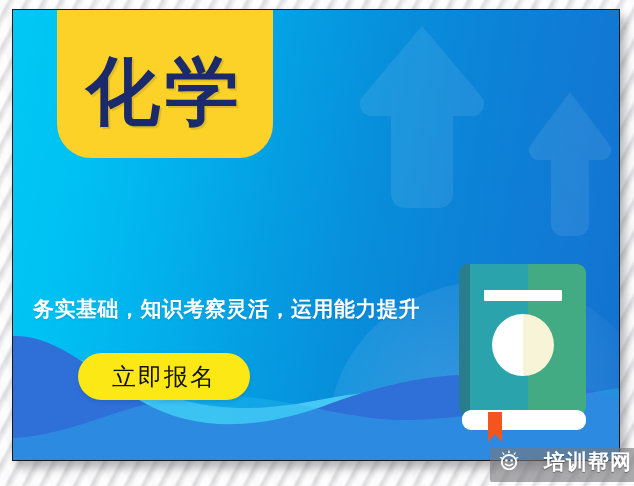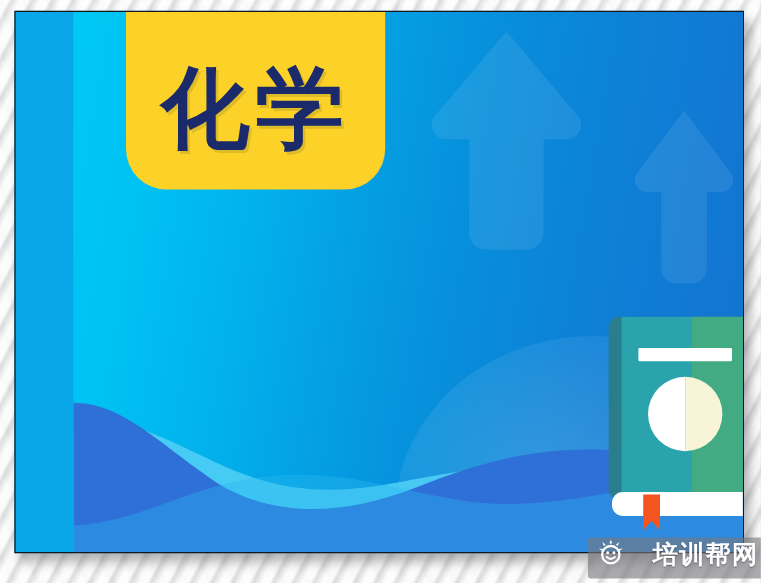--- a/index.html
+++ b/index.html
@@ -37,21 +37,20 @@
     box-sizing: border-box;
     overflow: hidden;
     box-shadow: 5px 7px 9px rgba(90,90,95,0.45);
     background: #0aa7e8;
   }
 
   .banner-inner {
     position: absolute;
     inset: 0;
     overflow: hidden;
-    margin-left: 48px;
   }
 
   
   .bg-gradient {
     position: absolute;
     inset: 0;
     background: linear-gradient(100deg,
       #00c9f5 0%,
       #00c0f2 14%,
       #02b1ec 28%,
@@ -226,21 +225,25 @@
     </svg>
     <svg id="wave-cyan-bright" class="wave" viewBox="0 0 608 110" preserveAspectRatio="none">
       <path d="M0 88 C70 84 110 50 190 46 C270 42 330 72 400 70 C480 68 550 46 608 38 L608 110 L0 110 Z" fill="#29b8ee" opacity="0.38"></path>
     </svg>
 
     <div id="subject-badge">
       <span id="subject-badge-label">化学</span>
     </div>
 
 
-
+    <div id="subtitle">务实基础，知识考察灵活，运用能力提升</div>
+
+    <div id="cta-button">
+      <span id="cta-button-label">立即报名</span>
+    </div>
 
     <svg id="book-illustration" viewBox="0 0 127 180">
 
       <rect x="0" y="2" width="127" height="152" rx="9" fill="#2a7d8c"></rect>
 
       <rect x="11" y="2" width="58" height="152" fill="#2aa3ad"></rect>
 
       <path d="M69 2 H118 a9 9 0 0 1 9 9 V145 a9 9 0 0 1 -9 9 H69 Z" fill="#42ab84"></path>
 
       <rect x="25" y="28" width="78" height="11" rx="1" fill="#ffffff"></rect>

